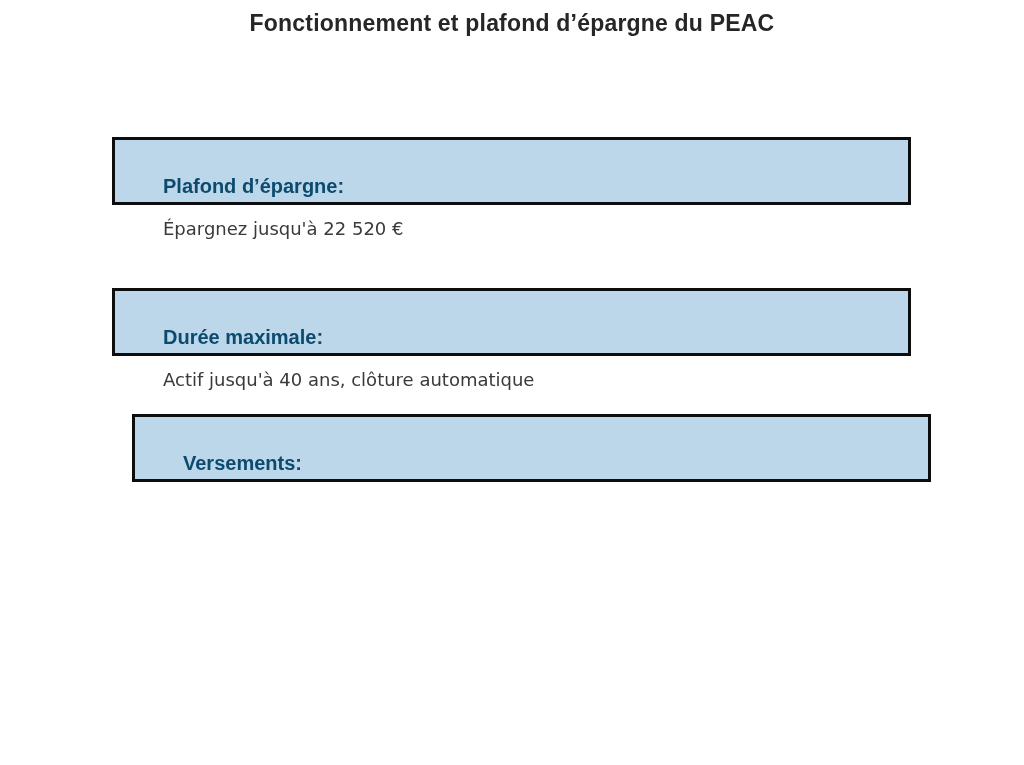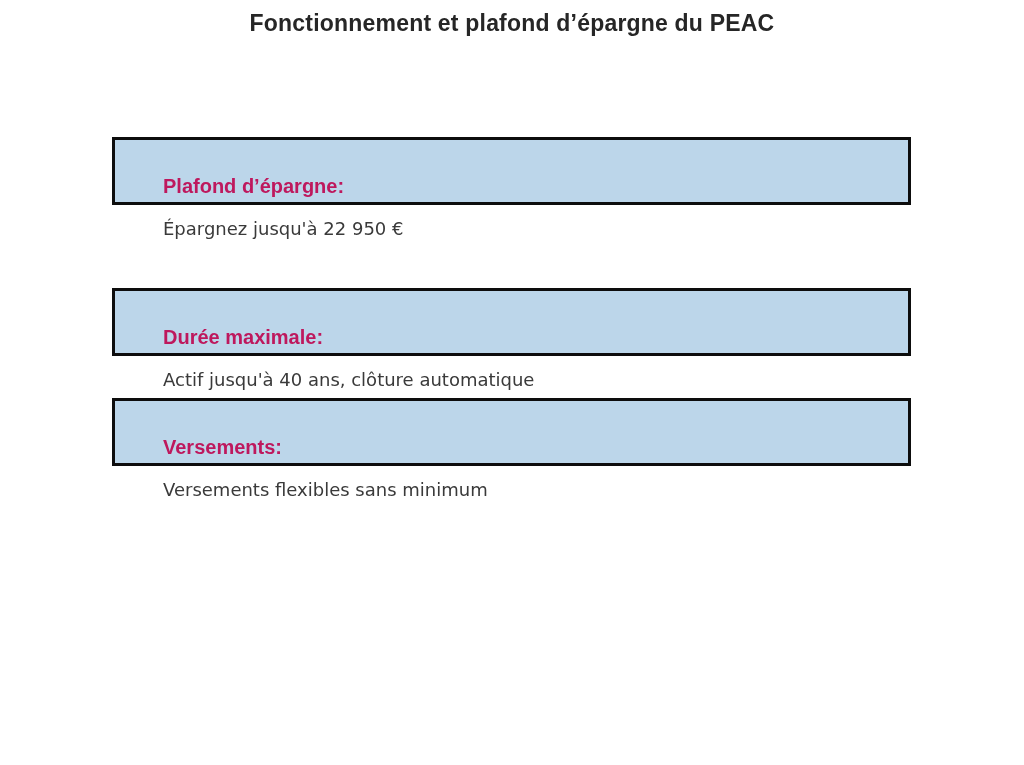--- a/index.html
+++ b/index.html
@@ -27,36 +27,36 @@
     color: #262626;
     font-family: "Liberation Sans", sans-serif;
   }
   .section {
     position: absolute;
     left: 112px;
     width: 800px;
   }
   .section.s0 { top: 137px; }
   .section.s1 { top: 272px; margin-top: 16px; }
-  .section.s2 { top: 398px; }
+  .section.s2 { top: 414px; margin-left: 20px; }
   .box {
     position: relative;
     box-sizing: border-box;
     width: 799px;
     height: 68px;
     background: #bcd6ea;
     border: 3px solid #0d0d0d;
   }
   .box-heading {
     position: absolute;
     left: 48px;
     bottom: 4px;
     font-size: 20px;
     font-weight: bold;
-    color: #be185d;
+    color: #0c4a6e;
     white-space: nowrap;
     font-family: "Liberation Sans", sans-serif;
   }
   .description {
     margin: 13px 0 0 51px;
     font-size: 18px;
     color: #3a3a3a;
     white-space: nowrap;
     font-family: "DejaVu Sans", sans-serif;
   }
@@ -65,30 +65,29 @@
 <body>
 
 <div class="canvas">
 
   <div class="title">Fonctionnement et plafond d’épargne du PEAC</div>
 
   <div class="section s0">
     <div class="box">
       <span class="box-heading">Plafond d’épargne:</span>
     </div>
-    <div class="description">Épargnez jusqu'à 22 950 €</div>
+    <div class="description">Épargnez jusqu'à 22 520 €</div>
   </div>
 
   <div class="section s1">
     <div class="box">
       <span class="box-heading">Durée maximale:</span>
     </div>
     <div class="description">Actif jusqu'à 40 ans, clôture automatique</div>
   </div>
 
   <div class="section s2">
     <div class="box">
       <span class="box-heading">Versements:</span>
     </div>
-    <div class="description">Versements flexibles sans minimum</div>
   </div>
 
 </div>
 
 </body></html>

